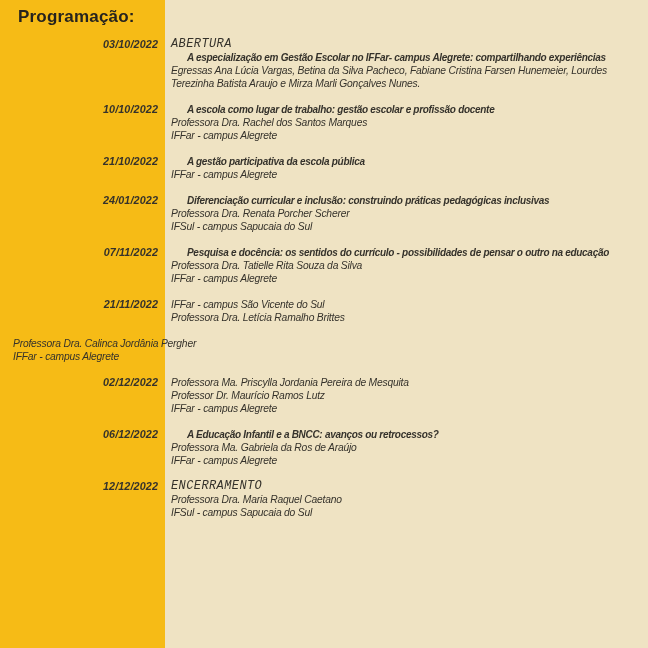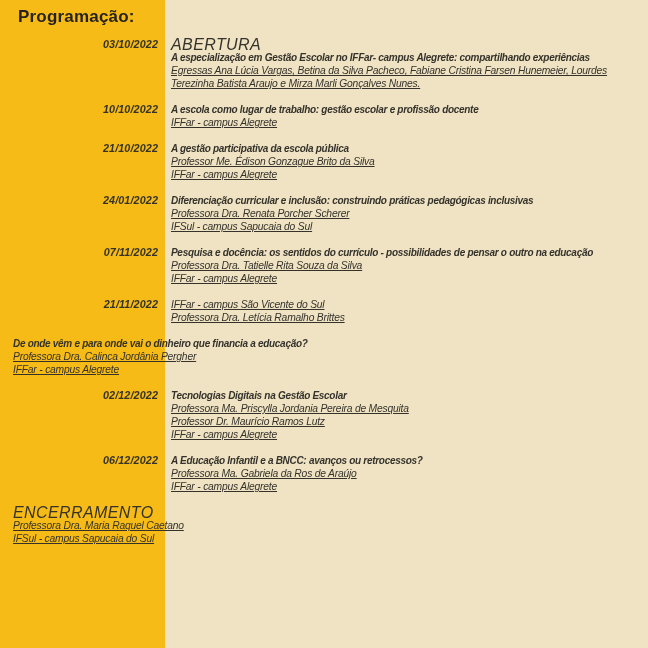--- a/index.html
+++ b/index.html
@@ -34,32 +34,33 @@
   .entry{display:flex;align-items:flex-start;}
   .entry-date{
     flex:none;width:158px;text-align:right;
     font-weight:700;font-size:10.8px;line-height:13px;
     letter-spacing:0.1px;
   }
   .entry-content{
     flex:1;margin-left:13px;line-height:13px;
   }
   .kicker{
-    font-weight:400;font-size:16px;line-height:13px;
+    font-weight:400;font-size:12px;line-height:13px;
     letter-spacing:0.4px;
+    font-family:Liberation Mono, monospace;
   }
   .title{
     font-weight:700;font-size:10px;line-height:13px;
     letter-spacing:-0.3px;
     text-align:justify;
+    margin-left:16px;
   }
   .detail{
     font-weight:400;font-size:10.3px;line-height:13px;
     letter-spacing:-0.2px;
-    text-decoration:underline;
   }
 </style>
 </head>
 <body>
 
 <div class="yellow-strip"></div>
 
 <h1 class="page-title">Programação:</h1>
 
 <div class="schedule">
@@ -70,30 +71,30 @@
       <div class="title">A especialização em Gestão Escolar no IFFar- campus Alegrete: compartilhando experiências</div>
     <div class="detail">Egressas Ana Lúcia Vargas, Betina da Silva Pacheco, Fabiane Cristina Farsen Hunemeier, Lourdes Terezinha Batista Araujo e Mirza Marli Gonçalves Nunes.</div>
       </div>
   </div>
 
   <div class="entry">
     <div class="entry-date">10/10/2022</div>
     <div class="entry-content">
 
       <div class="title">A escola como lugar de trabalho: gestão escolar e profissão docente</div>
+    <div class="detail">Professora Dra. Rachel dos Santos Marques</div>
         <div class="detail">IFFar - campus Alegrete</div>
       </div>
   </div>
 
   <div class="entry">
     <div class="entry-date">21/10/2022</div>
     <div class="entry-content">
 
       <div class="title">A gestão participativa da escola pública</div>
-    <div class="detail">Professor Me. Édison Gonzague Brito da Silva</div>
         <div class="detail">IFFar - campus Alegrete</div>
       </div>
   </div>
 
   <div class="entry">
     <div class="entry-date">24/01/2022</div>
     <div class="entry-content">
 
       <div class="title">Diferenciação curricular e inclusão: construindo práticas pedagógicas inclusivas</div>
     <div class="detail">Professora Dra. Renata Porcher Scherer</div>
@@ -117,48 +118,47 @@
     <div class="entry-content">
 
     <div class="detail">IFFar - campus São Vicente do Sul</div>
         <div class="detail">Professora Dra. Letícia Ramalho Brittes</div>
       </div>
   </div>
 
   <div class="entry">
     <div class="entry-content">
 
-      <div class="title">De onde vêm e para onde vai o dinheiro que financia a educação?</div>
     <div class="detail">Professora Dra. Calinca Jordânia Pergher</div>
         <div class="detail">IFFar - campus Alegrete</div>
       </div>
   </div>
 
   <div class="entry">
     <div class="entry-date">02/12/2022</div>
     <div class="entry-content">
 
-      <div class="title">Tecnologias Digitais na Gestão Escolar</div>
     <div class="detail">Professora Ma. Priscylla Jordania Pereira de Mesquita</div>
         <div class="detail">Professor Dr. Maurício Ramos Lutz</div>
         <div class="detail">IFFar - campus Alegrete</div>
       </div>
   </div>
 
   <div class="entry">
     <div class="entry-date">06/12/2022</div>
     <div class="entry-content">
 
       <div class="title">A Educação Infantil e a BNCC: avanços ou retrocessos?</div>
     <div class="detail">Professora Ma. Gabriela da Ros de Araújo</div>
         <div class="detail">IFFar - campus Alegrete</div>
       </div>
   </div>
 
   <div class="entry">
+    <div class="entry-date">12/12/2022</div>
     <div class="entry-content">
       <div class="kicker">ENCERRAMENTO</div>
 
     <div class="detail">Professora Dra. Maria Raquel Caetano</div>
         <div class="detail">IFSul - campus Sapucaia do Sul</div>
       </div>
   </div>
 </div>
 
 </body></html>

